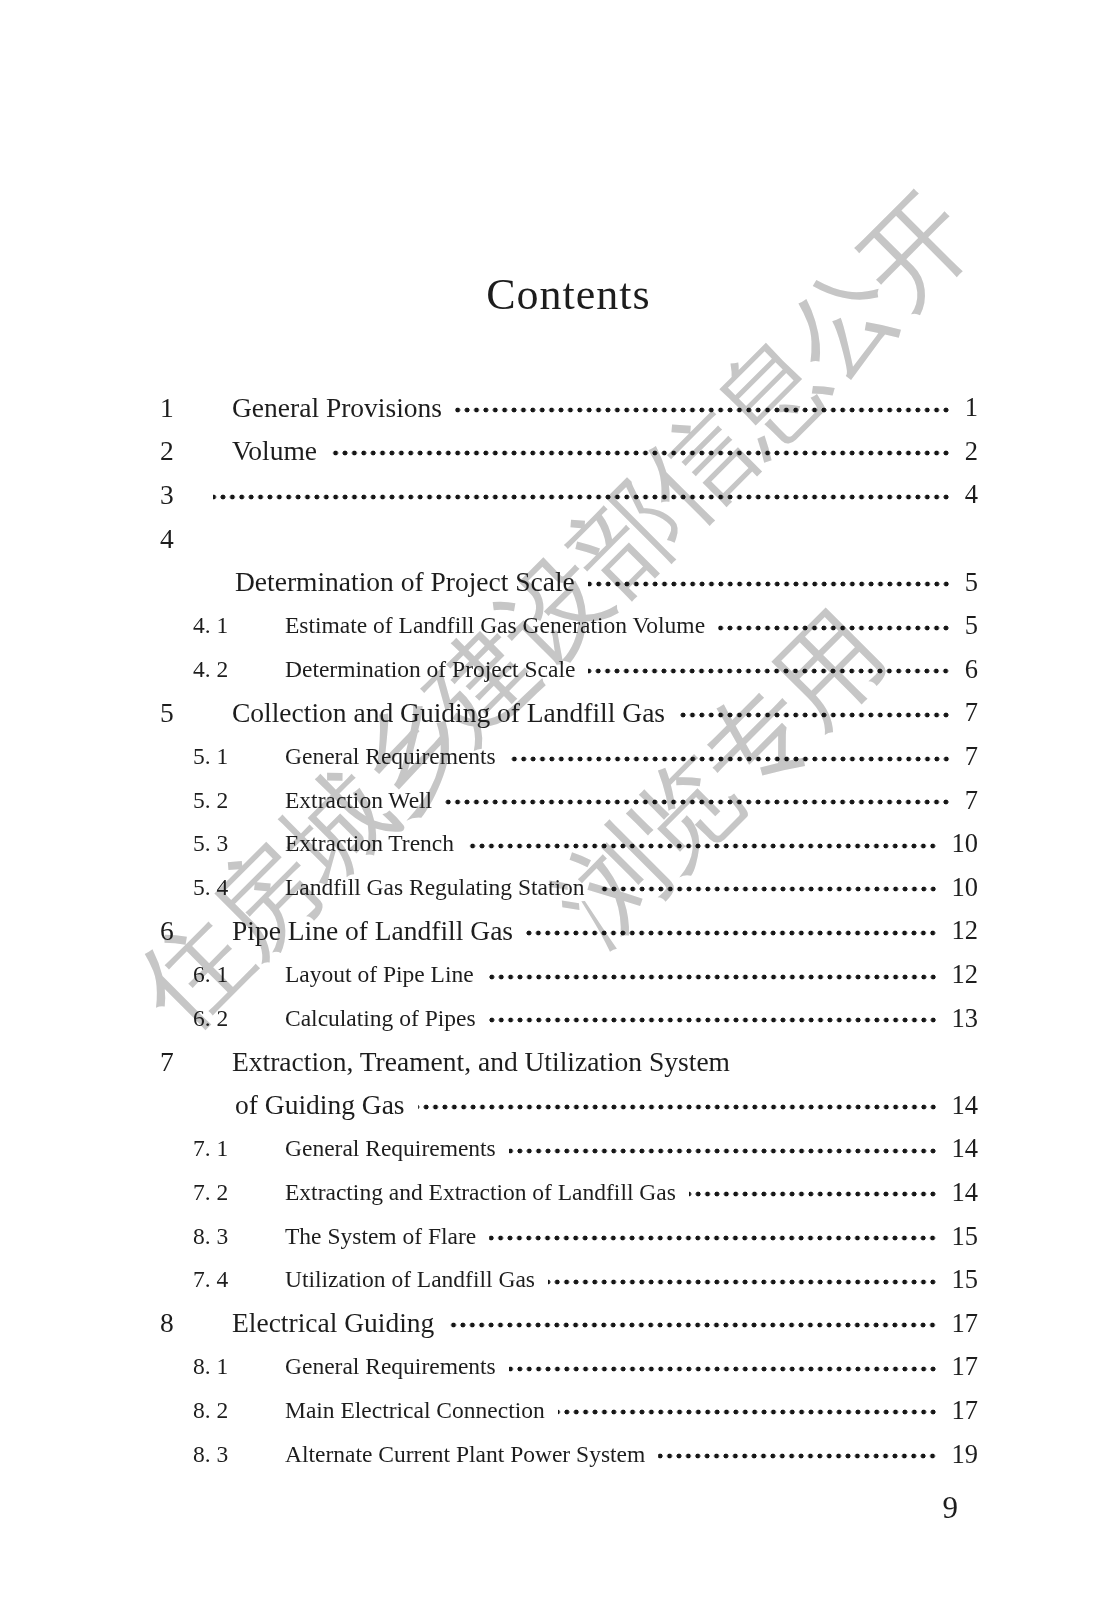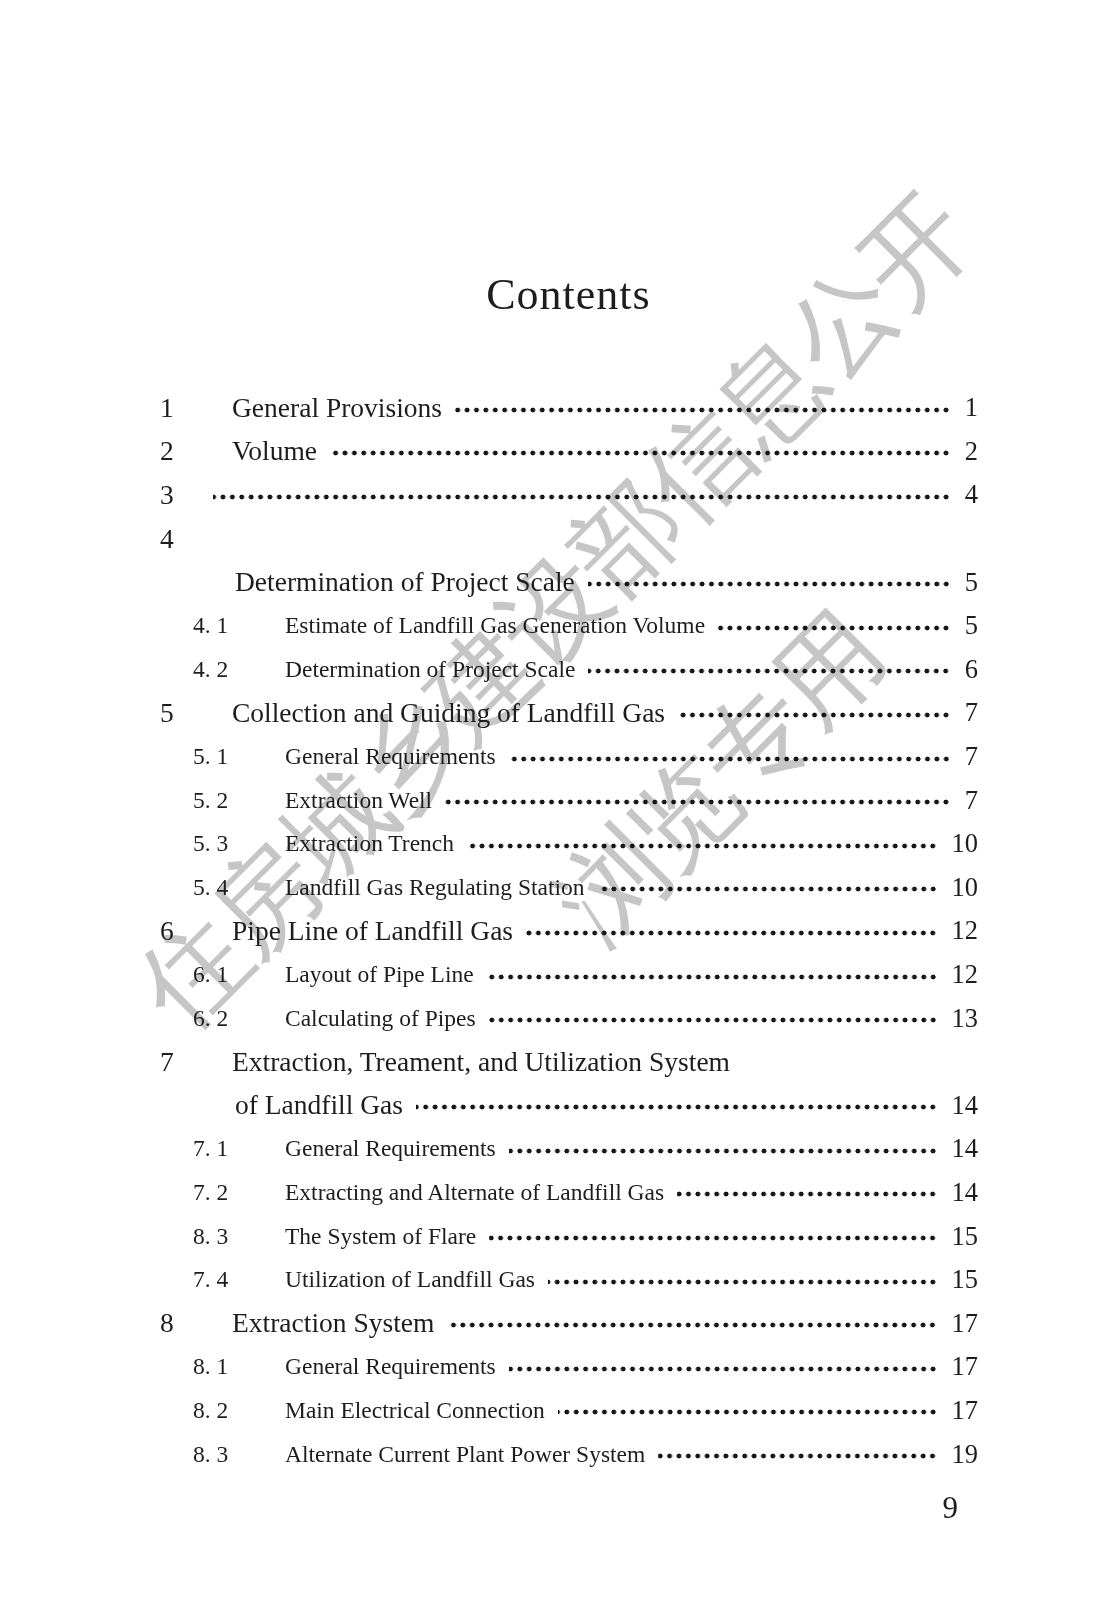--- a/index.html
+++ b/index.html
@@ -143,51 +143,51 @@
         <span class="num">6. 2</span>
         <span class="ttl">Calculating of Pipes</span>
         <span class="leader"></span>
         <span class="pagenum">13</span>
       </div>
       <div class="row l1">
         <span class="num">7</span>
         <span class="ttl">Extraction, Treament, and Utilization System</span>
       </div>
       <div class="row l1 cont">
-        <span class="ttl">of Landfill Gas</span>
+        <span class="ttl">of Guiding Gas</span>
         <span class="leader"></span>
         <span class="pagenum">14</span>
       </div>
       <div class="row l2">
         <span class="num">7. 1</span>
         <span class="ttl">General Requirements</span>
         <span class="leader"></span>
         <span class="pagenum">14</span>
       </div>
       <div class="row l2">
         <span class="num">7. 2</span>
-        <span class="ttl">Extracting and Alternate of Landfill Gas</span>
+        <span class="ttl">Extracting and Extraction of Landfill Gas</span>
         <span class="leader"></span>
         <span class="pagenum">14</span>
       </div>
       <div class="row l2">
         <span class="num">8. 3</span>
         <span class="ttl">The System of Flare</span>
         <span class="leader"></span>
         <span class="pagenum">15</span>
       </div>
       <div class="row l2">
         <span class="num">7. 4</span>
         <span class="ttl">Utilization of Landfill Gas</span>
         <span class="leader"></span>
         <span class="pagenum">15</span>
       </div>
       <div class="row l1">
         <span class="num">8</span>
-        <span class="ttl">Extraction System</span>
+        <span class="ttl">Electrical Guiding</span>
         <span class="leader"></span>
         <span class="pagenum">17</span>
       </div>
       <div class="row l2">
         <span class="num">8. 1</span>
         <span class="ttl">General Requirements</span>
         <span class="leader"></span>
         <span class="pagenum">17</span>
       </div>
       <div class="row l2">

